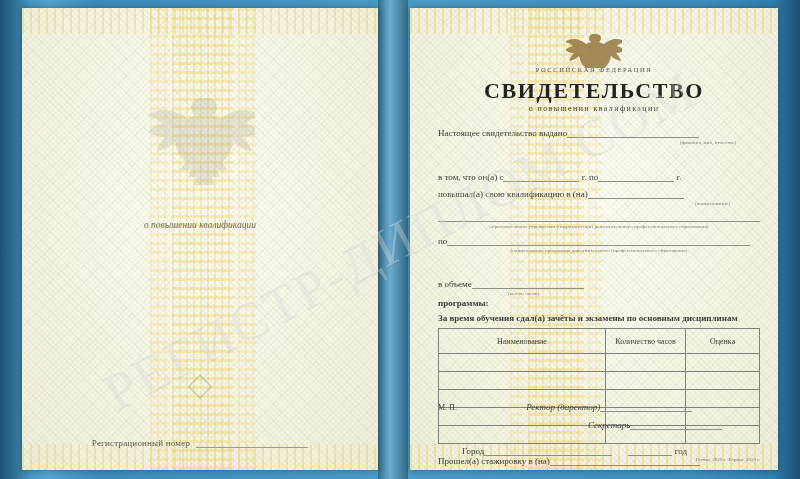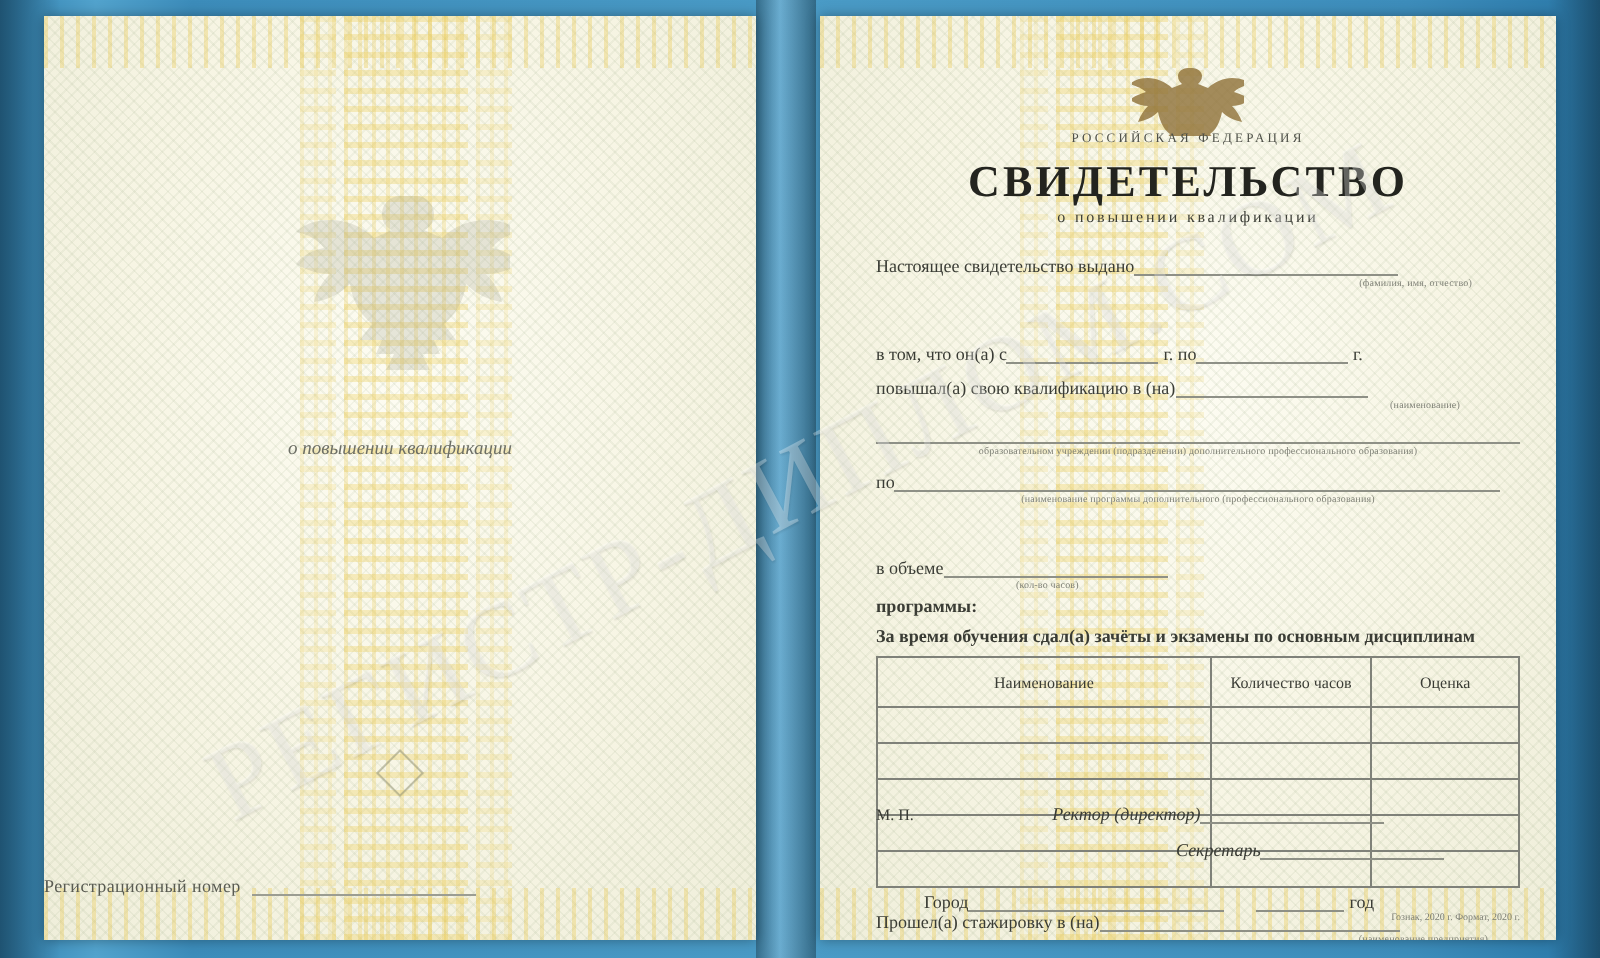--- a/index.html
+++ b/index.html
@@ -74,21 +74,21 @@
   .eagle{
     position:absolute;left:50%;transform:translateX(-50%);
     opacity:.30;
   }
   .eagle-left{top:82px;}
   .left-caption{
     position:absolute;left:0;right:0;top:210px;text-align:center;
     font-size:9.5px;color:#6d6f66;font-style:italic;line-height:1.5;
   }
   .reg-number{
-    position:absolute;left:0;right:0;bottom:22px;text-align:left;
+    position:absolute;left:0;right:0;bottom:22px;text-align:center;
     font-size:9px;color:#595b52;letter-spacing:.2px;
   }
   .reg-line{
     display:inline-block;width:112px;border-bottom:1px solid #9b9d92;
     margin-left:6px;height:1px;vertical-align:bottom;
   }
   .diamond{
     position:absolute;left:50%;top:370px;transform:translateX(-50%) rotate(45deg);
     width:15px;height:15px;border:1px solid rgba(150,150,120,.55);
   }

